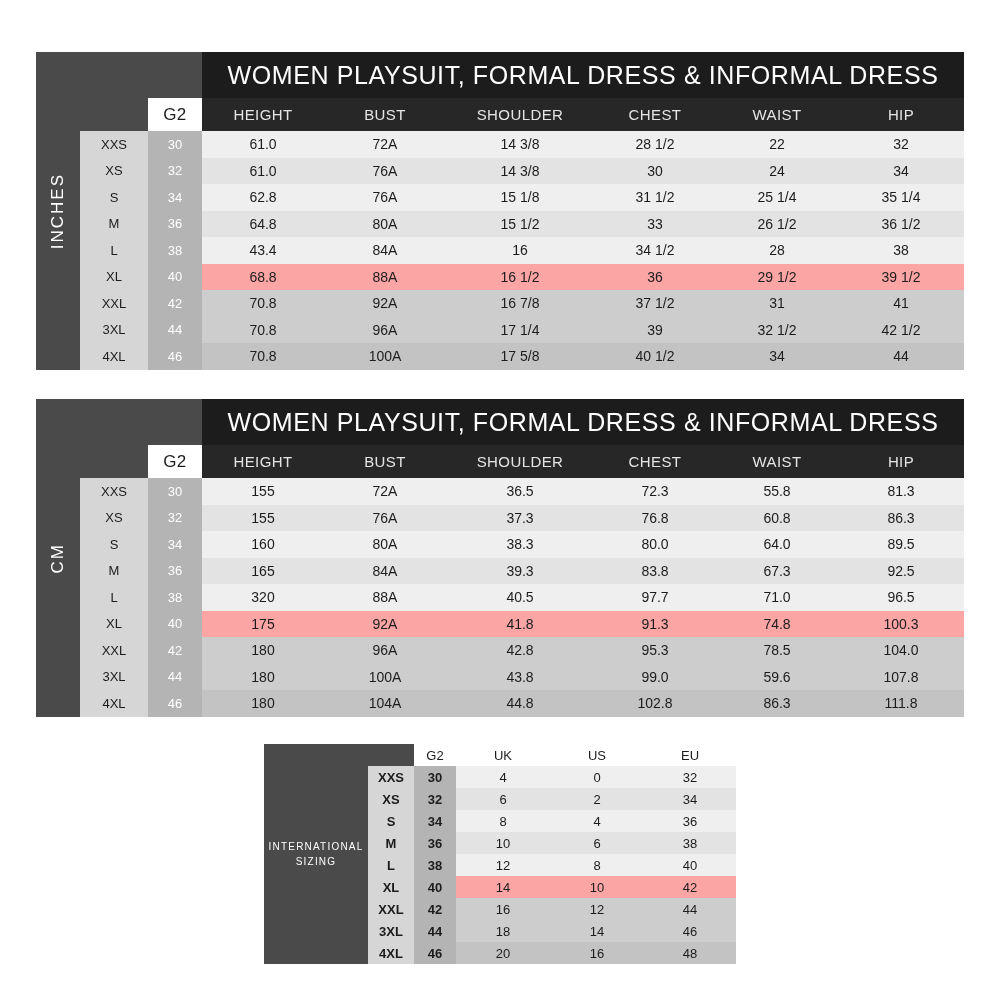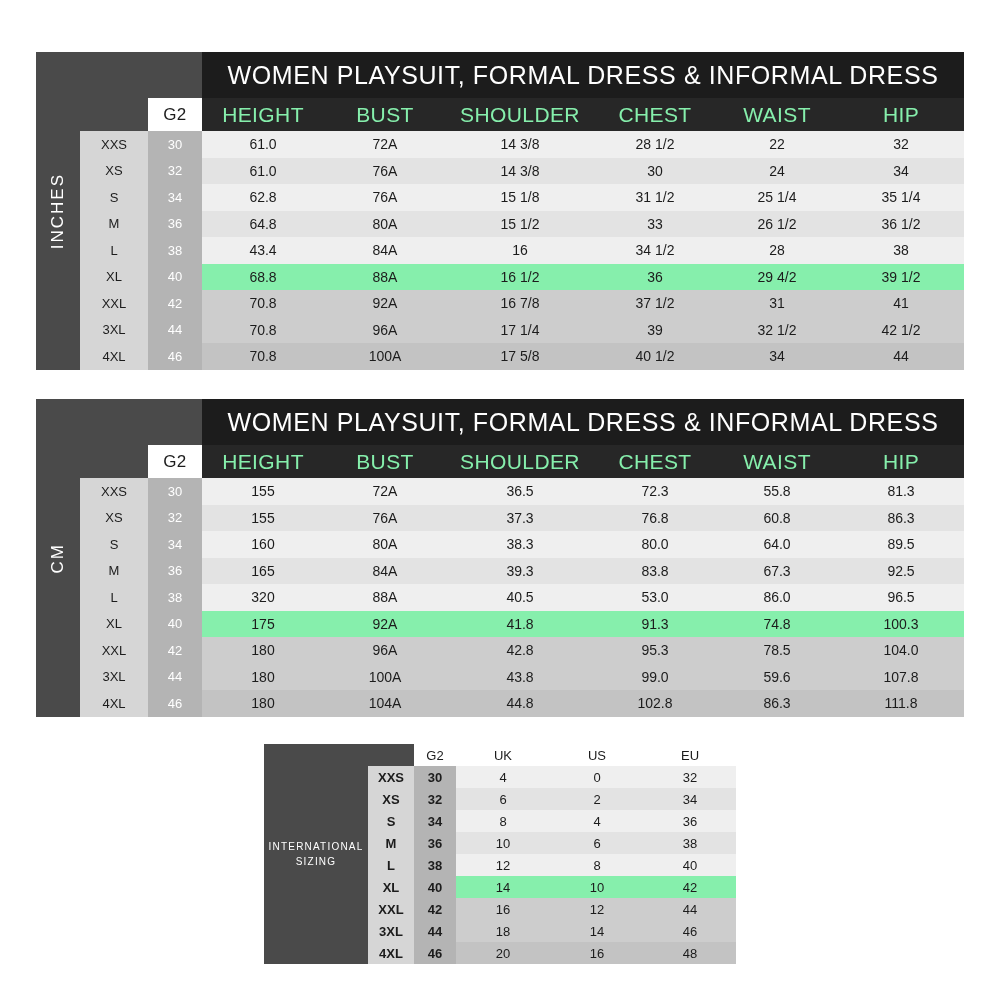--- a/index.html
+++ b/index.html
@@ -67,22 +67,22 @@
     height: 46px;
     font-weight: 400;
   }
   .title-spacer {
     background: #4a4a4a !important;
   }
 
   
   .head-row td {
     height: 33px;
-    font-size: 21px;
-    color: #86efac;
+    font-size: 15px;
+    color: #e5e5e5;
     background: #272727;
     font-weight: 700;
     letter-spacing: 0.4px;
   }
   .head-row td.g2 {
     background: #ffffff;
     color: #1c1c1c;
     font-weight: 400;
     font-size: 17px;
   }
@@ -102,21 +102,21 @@
     font-weight: 700;
   }
   td.numcell {
     background: #b4b4b4;
     font-size: 13px;
     font-weight: 700;
     color: #ffffff;
   }
   .shade-a { background: #efefef; }
   .shade-b { background: #e3e3e3; }
-  .shade-c { background: #86efac; }
+  .shade-c { background: #fca5a5; }
   .shade-d { background: #cdcdcd; }
   .shade-e { background: #c3c3c3; }
 
   
   .intl-block {
     position: absolute;
     left: 264px;
     top: 744px;
     width: 472px;
     display: flex;
@@ -256,21 +256,21 @@
               <td class="shade-a">28</td>
               <td class="shade-a">38</td>
             </tr>
             <tr class="data-row">
               <td class="sizecell">XL</td>
               <td class="numcell">40</td>
               <td class="shade-c">68.8</td>
               <td class="shade-c">88A</td>
               <td class="shade-c">16 1/2</td>
               <td class="shade-c">36</td>
-              <td class="shade-c">29 4/2</td>
+              <td class="shade-c">29 1/2</td>
               <td class="shade-c">39 1/2</td>
             </tr>
             <tr class="data-row">
               <td class="sizecell">XXL</td>
               <td class="numcell">42</td>
               <td class="shade-d">70.8</td>
               <td class="shade-d">92A</td>
               <td class="shade-d">16 7/8</td>
               <td class="shade-d">37 1/2</td>
               <td class="shade-d">31</td>
@@ -372,22 +372,22 @@
               <td class="shade-b">83.8</td>
               <td class="shade-b">67.3</td>
               <td class="shade-b">92.5</td>
             </tr>
             <tr class="data-row">
               <td class="sizecell">L</td>
               <td class="numcell">38</td>
               <td class="shade-a">320</td>
               <td class="shade-a">88A</td>
               <td class="shade-a">40.5</td>
-              <td class="shade-a">53.0</td>
-              <td class="shade-a">86.0</td>
+              <td class="shade-a">97.7</td>
+              <td class="shade-a">71.0</td>
               <td class="shade-a">96.5</td>
             </tr>
             <tr class="data-row">
               <td class="sizecell">XL</td>
               <td class="numcell">40</td>
               <td class="shade-c">175</td>
               <td class="shade-c">92A</td>
               <td class="shade-c">41.8</td>
               <td class="shade-c">91.3</td>
               <td class="shade-c">74.8</td>

